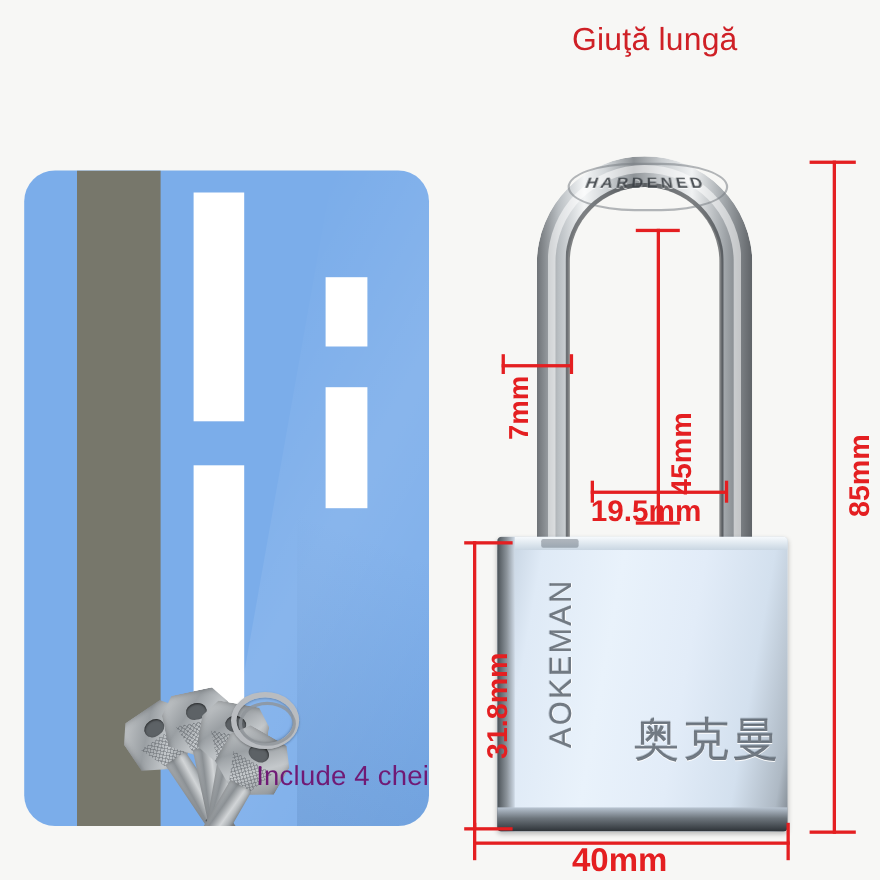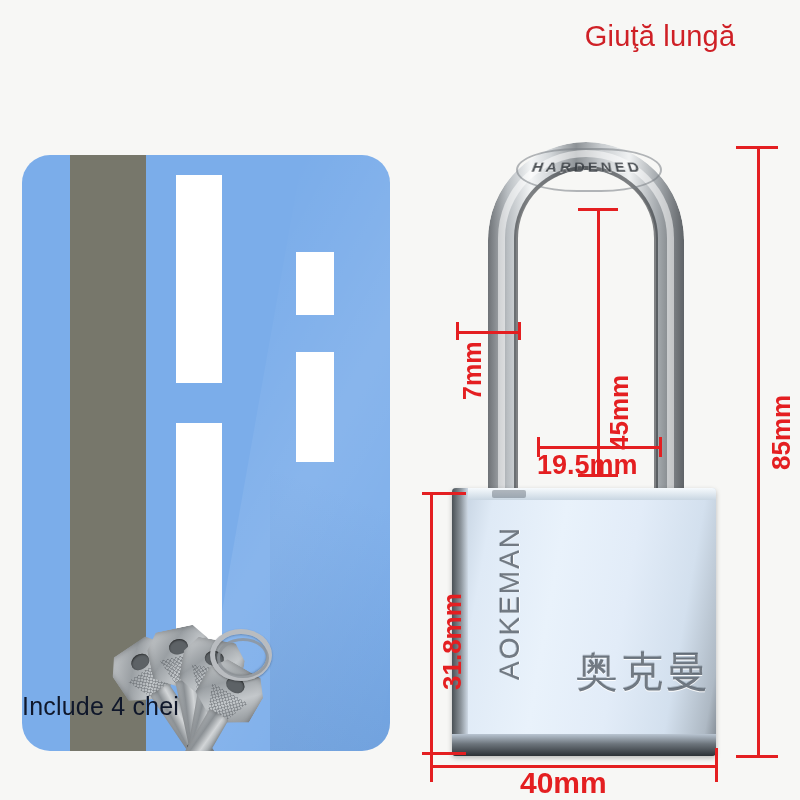--- a/index.html
+++ b/index.html
@@ -19,21 +19,21 @@
     height: 800px;
     background: #f7f7f5;
   }
 
   
   .title {
     position: absolute;
     left: 520px;
     top: 18px;
     width: 280px;
-    text-align: center;
+    text-align: left;
     color: #cf2026;
     font-size: 29px;
     line-height: 1.25;
     font-weight: 400;
     letter-spacing: 0.2px;
   }
 
   
   .card {
     position: absolute;
@@ -173,22 +173,22 @@
   .key.k1 { transform: rotate(-34deg) translate(-36px, 8px); }
   .key.k2 { transform: rotate(-12deg) translate(12px, 10px); }
   .key.k3 { transform: rotate(10deg)  translate(54px, 6px); }
   .key.k4 { transform: rotate(30deg)  translate(86px, -4px); }
 
   .card-caption {
     position: absolute;
     left: 0;
     right: 0;
     bottom: 30px;
-    text-align: left;
-    color: #0f172a;
+    text-align: right;
+    color: #701a75;
     font-size: 25px;
     letter-spacing: 0.2px;
   }
 
   
   .lock { position: absolute; left: 0; top: 0; width: 800px; height: 800px; }
 
   .shackle-outer {
     position: absolute;
     left: 488px;

